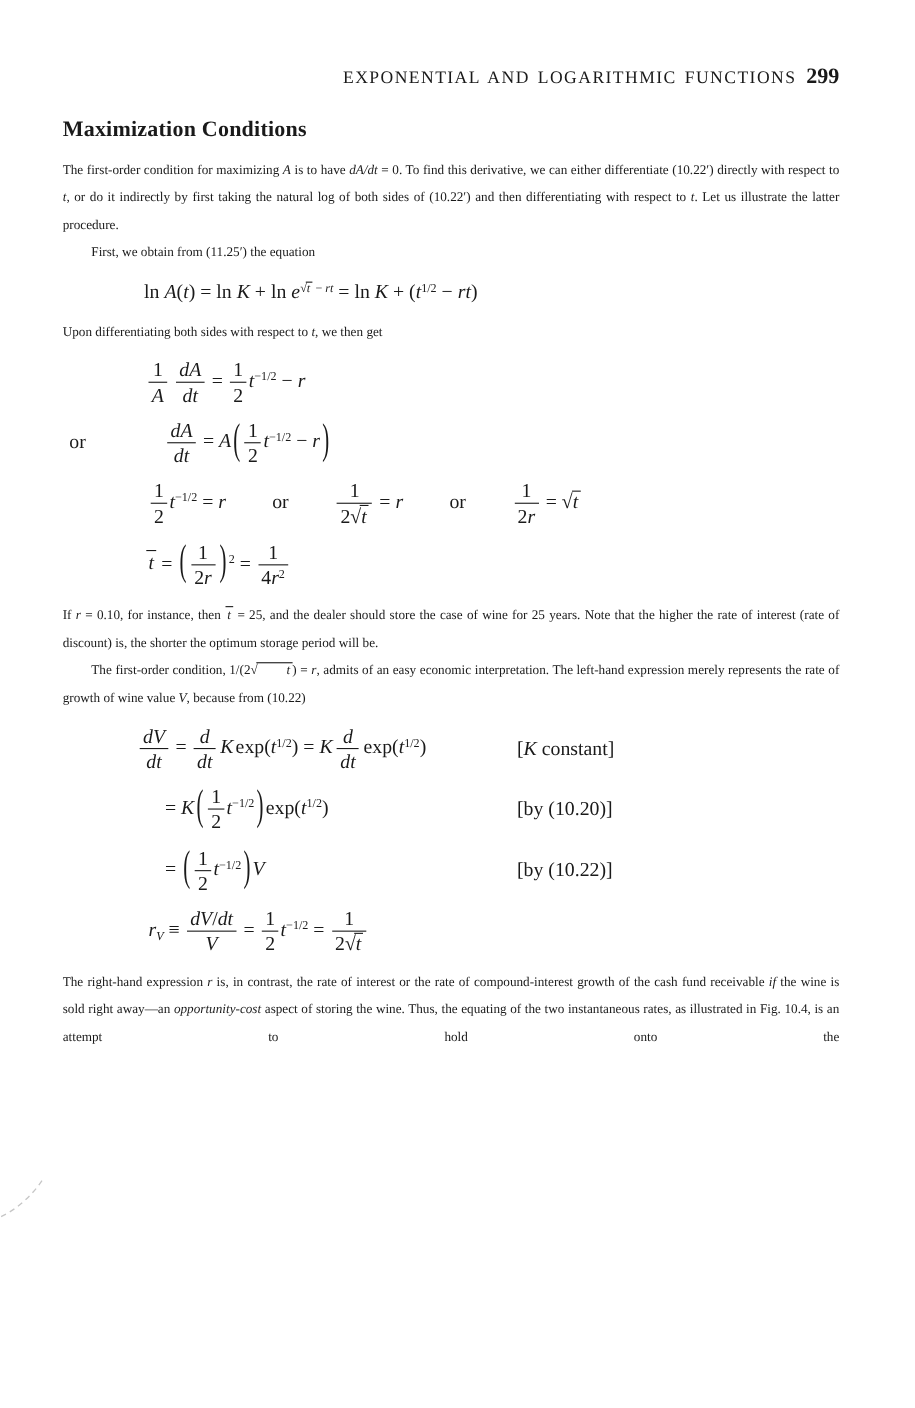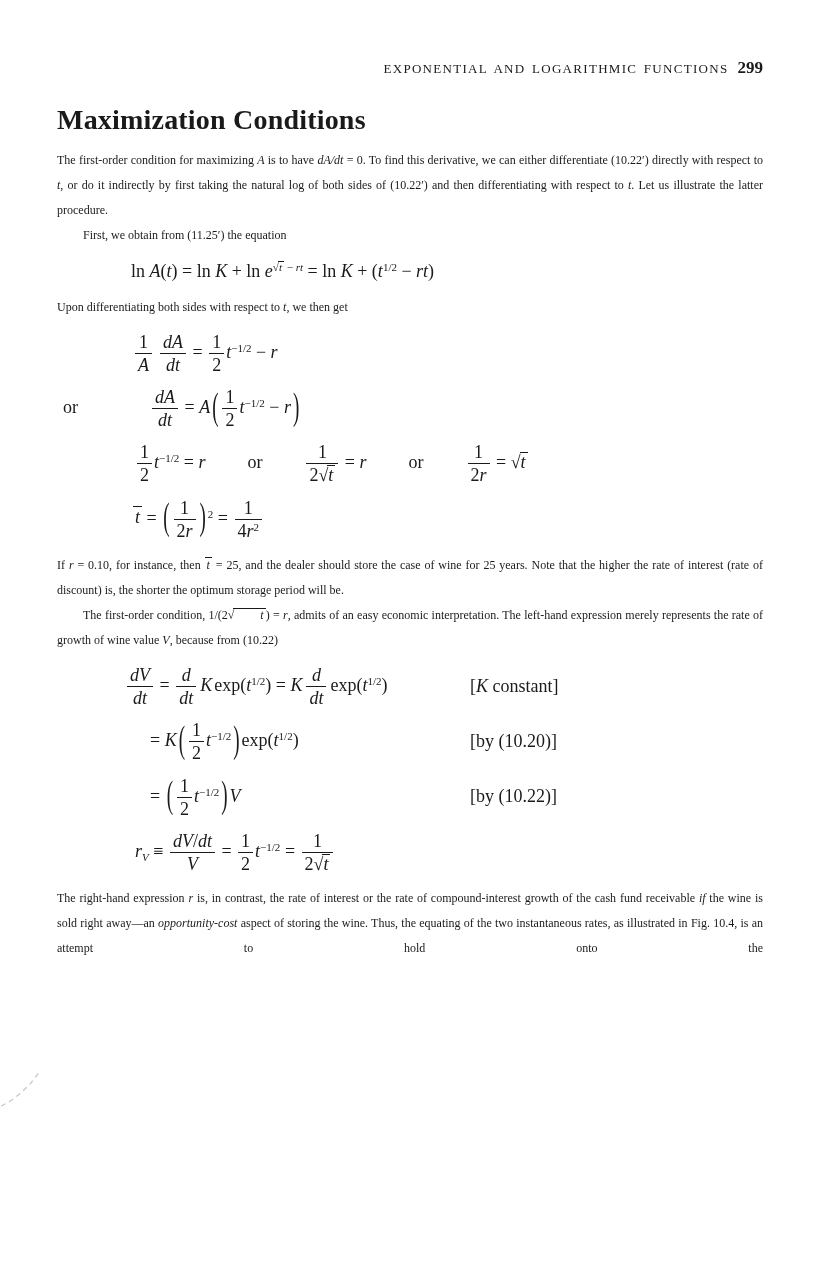--- a/index.html
+++ b/index.html
@@ -3,23 +3,23 @@
 <meta charset="utf-8">
 <style>
   html,body{margin:0;padding:0;background:#ffffff;}
   .page{
     width:832px;height:1280px;position:relative;overflow:hidden;
     background:#ffffff;color:#1a1a1a;
     font-family:"Liberation Serif", serif;
   }
   .content{position:absolute;left:57px;top:58px;width:706px;}
   .running-head{display:flex;justify-content:flex-end;align-items:baseline;gap:9px;}
-  .rh-title{font-size:13px;letter-spacing:1.3px;word-spacing:2px;}
-  .rh-num{font-size:17px;font-weight:bold;}
-  .section-heading{font-size:28px;font-weight:bold;margin:26px 0 12px 0;letter-spacing:0.2px;}
+  .rh-title{font-size:16px;letter-spacing:1.3px;word-spacing:2px;}
+  .rh-num{font-size:20px;font-weight:bold;}
+  .section-heading{font-size:20px;font-weight:bold;margin:26px 0 12px 0;letter-spacing:0.2px;}
   p.para{font-size:12px;line-height:25px;text-align:justify;margin:0;}
   .fl-ind{text-indent:26px;}
   .jl{text-align-last:justify;}
   .eq{font-size:18px;margin:12px 0;position:relative;line-height:1.2;}
   .eq + .eq{margin-top:10px;}
   .eq-lead{margin-right:34px;}
   .eq-main{display:inline-block;white-space:nowrap;vertical-align:middle;margin-left:38px;}
   .it{font-style:italic;}
   .rm{font-style:normal;}
   sup.sp2{font-size:11px;line-height:0;vertical-align:6px;}

